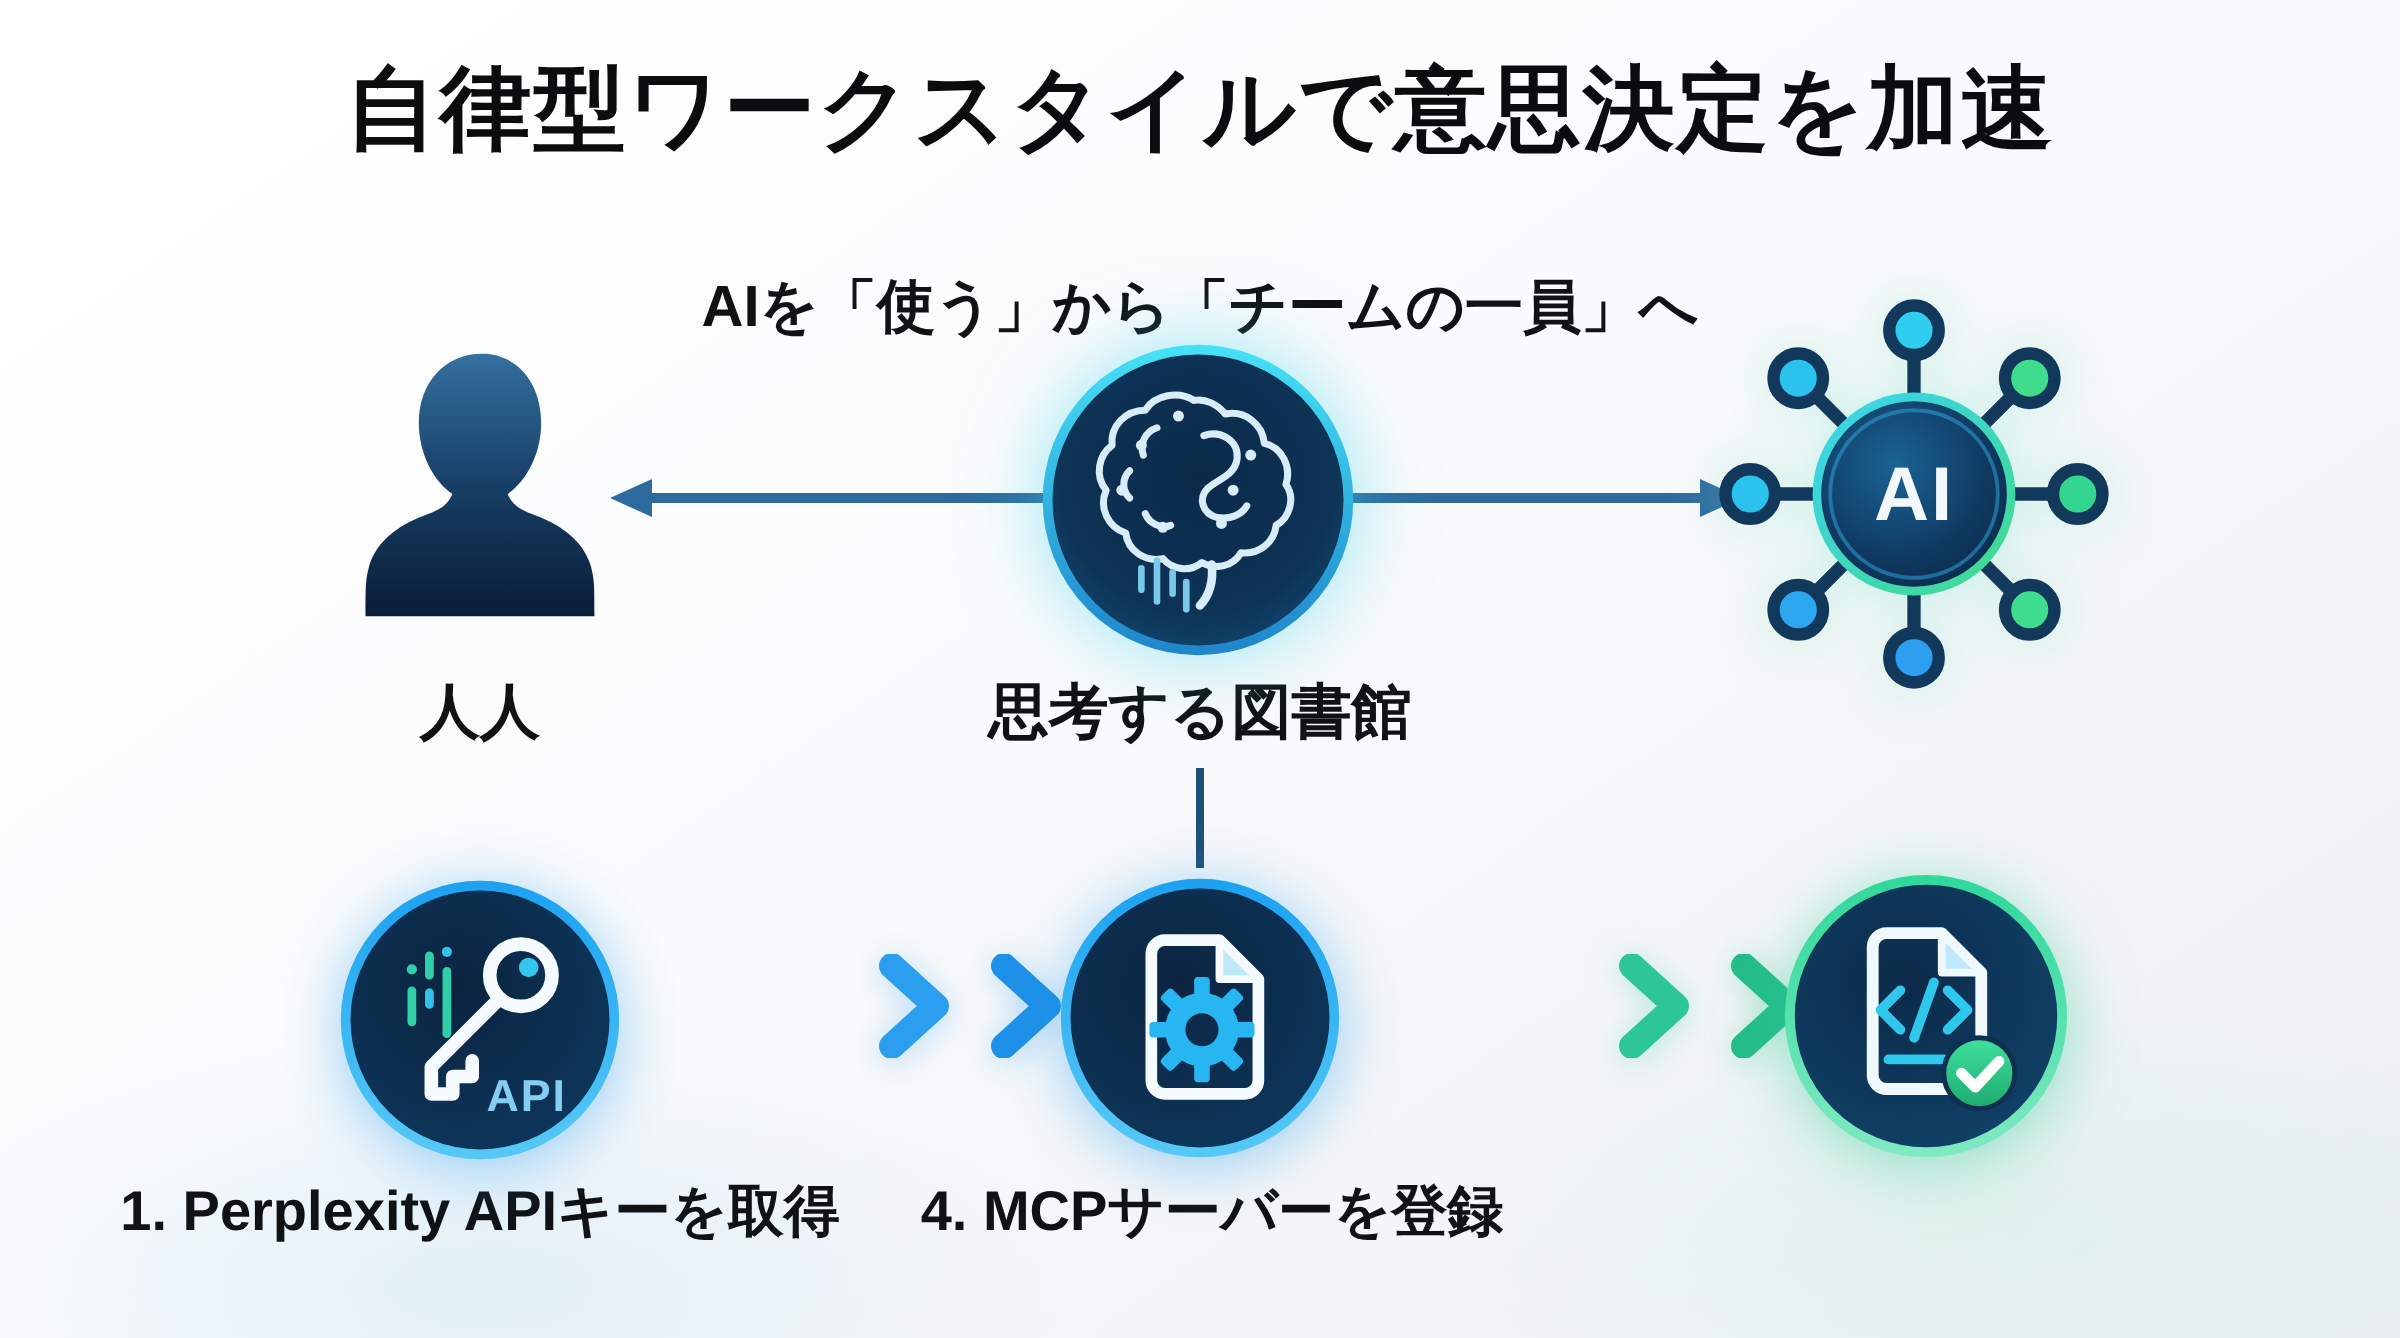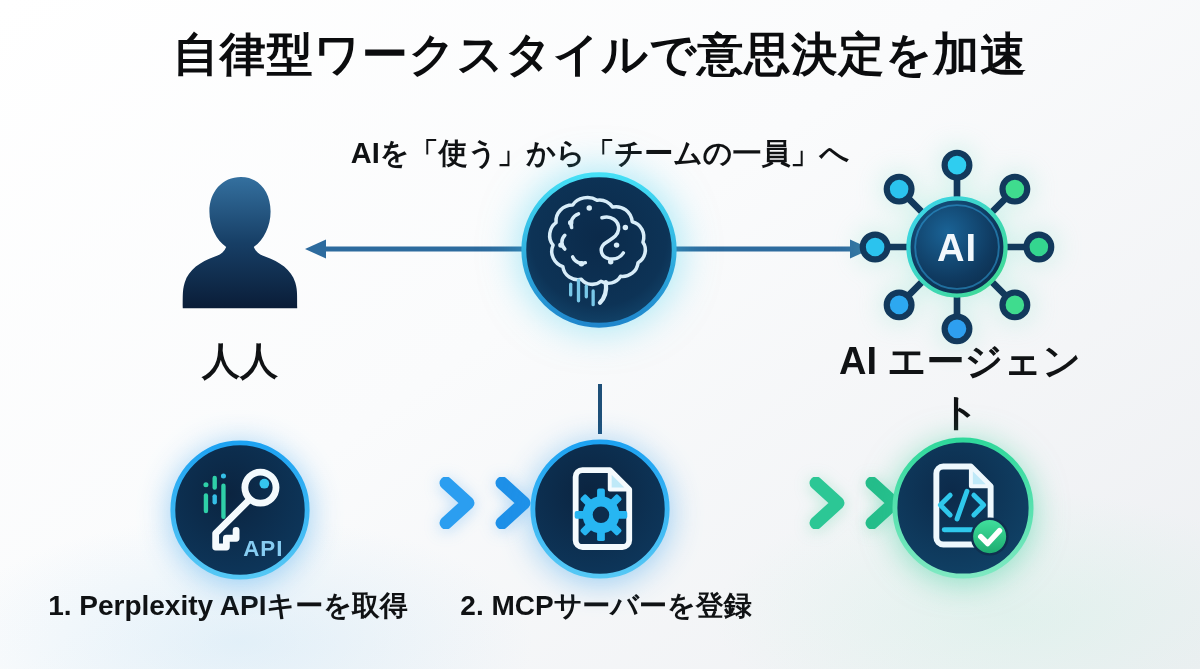--- a/index.html
+++ b/index.html
@@ -19,21 +19,21 @@
     position:absolute; top:24px; left:0; width:1200px;
     text-align:center; font-size:46px; font-weight:700; color:#0b0c0e;
     letter-spacing:1px;
   }
   .subtitle{
     position:absolute; top:134px; left:0; width:1200px;
     text-align:center; font-size:29px; font-weight:800; color:#101214;
   }
   .node-label{
     position:absolute; top:336px; text-align:center;
-    font-size:38px; font-weight:800; color:#101214;
+    font-size:30px; font-weight:800; color:#101214;
   }
   .step-label{
     position:absolute; top:587px; text-align:center;
     font-size:28px; font-weight:800; color:#101214;
   }
   .abs{ position:absolute; }
   .connector-layer{ position:absolute; left:0; top:0; z-index:1; }
   .icon{ z-index:2; }
   .glow-cyan   { filter:drop-shadow(0 0 20px rgba(56,208,240,.50)); }
   .glow-blue   { filter:drop-shadow(0 4px 16px rgba(30,150,235,.45)); }
@@ -102,20 +102,21 @@
         <circle cx="103" cy="80" r="2.8"></circle>
       <circle cx="75" cy="42" r="2.8"></circle>
     </g>
     <g stroke="#79c8e8" stroke-width="3.4" stroke-linecap="round">
       <line x1="56" y1="120" x2="56" y2="131"></line>
       <line x1="64" y1="116" x2="64" y2="137"></line>
       <line x1="72" y1="122" x2="72" y2="133"></line>
       <line x1="79" y1="127" x2="79" y2="141"></line>
     </g>
   </svg>
+  <div class="node-label" style="left:450px;width:300px">思考する図書館</div>
 
   <svg class="abs icon glow-agent" style="left:858px;top:148px" width="198" height="198" viewBox="0 0 208 208">
     <defs>
       <radialGradient id="agentBg" cx="0.4" cy="0.35" r="0.8">
         <stop offset="0" stop-color="#1a6396"></stop>
         <stop offset="0.6" stop-color="#0f3a60"></stop>
         <stop offset="1" stop-color="#0b2743"></stop>
       </radialGradient>
       <linearGradient id="agentRing" x1="0" y1="0" x2="1" y2="1">
         <stop offset="0" stop-color="#3bd4f0"></stop>
@@ -139,21 +140,20 @@
       <circle cx="164.8" cy="164.8" r="13" fill="#3fdc8e"></circle>
       <circle cx="104" cy="190" r="13" fill="#2e9ff0"></circle>
       <circle cx="43.2" cy="164.8" r="13" fill="#2da8f0"></circle>
       <circle cx="18" cy="104" r="13" fill="#2bc3ee"></circle>
       <circle cx="43.2" cy="43.2" r="13" fill="#2bc3ee"></circle>
     </g>
     <circle cx="104" cy="104" r="51" fill="url(#agentBg)" stroke="url(#agentRing)" stroke-width="4.5"></circle>
     <circle cx="104" cy="104" r="44" fill="none" stroke="#2f9fd8" stroke-width="2" opacity="0.55"></circle>
     <text x="104" y="105" text-anchor="middle" dominant-baseline="central" font-size="40" font-weight="bold" fill="#f2f8fc" letter-spacing="1">AI</text>
   </svg>
-  <div class="node-label" style="left:828px;width:264px">AI エージェント</div>
 
   <svg class="abs icon glow-blue" style="left:167px;top:437px" width="146" height="146" viewBox="0 0 150 150">
     <defs>
       <radialGradient id="keyBg" cx="0.42" cy="0.38" r="0.85">
         <stop offset="0" stop-color="#0b2440"></stop>
         <stop offset="1" stop-color="#0e3c63"></stop>
       </radialGradient>
       <linearGradient id="blueRing" x1="0" y1="0" x2="0" y2="1">
         <stop offset="0" stop-color="#1da2f2"></stop>
         <stop offset="1" stop-color="#55c8f5"></stop>
@@ -241,16 +241,16 @@
       <line x1="69" y1="86" x2="79" y2="58"></line>
       <polyline points="86,62 96,72 86,82"></polyline>
       <line x1="56" y1="97" x2="84" y2="97"></line>
     </g>
     <g>
       <circle cx="102" cy="104" r="18" fill="url(#checkGrad)" stroke="#0f3050" stroke-width="2.5"></circle>
       <path d="M93 104l7 7 12-13" stroke="#ffffff" stroke-width="5.5" fill="none" stroke-linecap="round" stroke-linejoin="round"></path>
     </g>
   </svg>
 
-  <div class="step-label" style="left:18px;width:420px">1. Perplexity APIキーを取得</div>
-  <div class="step-label" style="left:420px;width:372px">2. MCPサーバーを登録</div>
+  <div class="step-label" style="left:30px;width:420px">1. Perplexity APIキーを取得</div>
+  <div class="step-label" style="left:420px;width:372px">4. MCPサーバーを登録</div>
 
 </div>
 
 </body></html>

